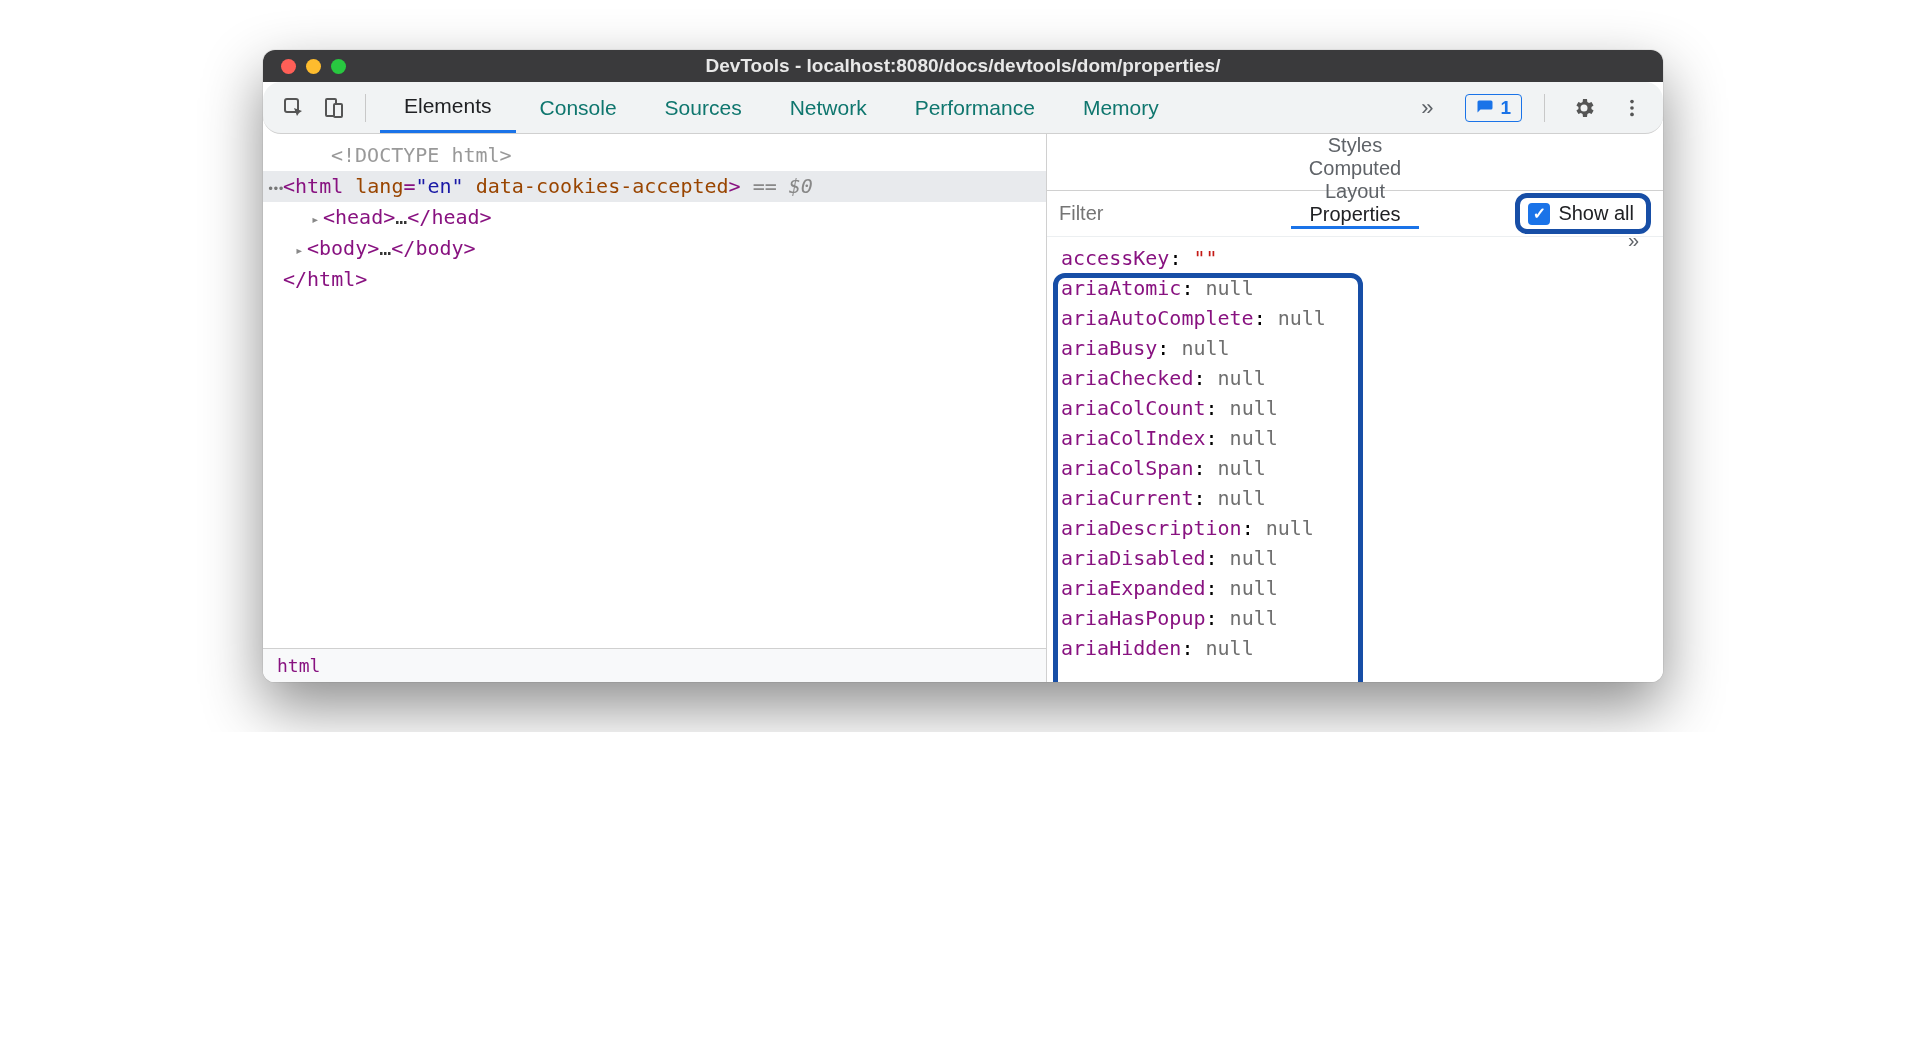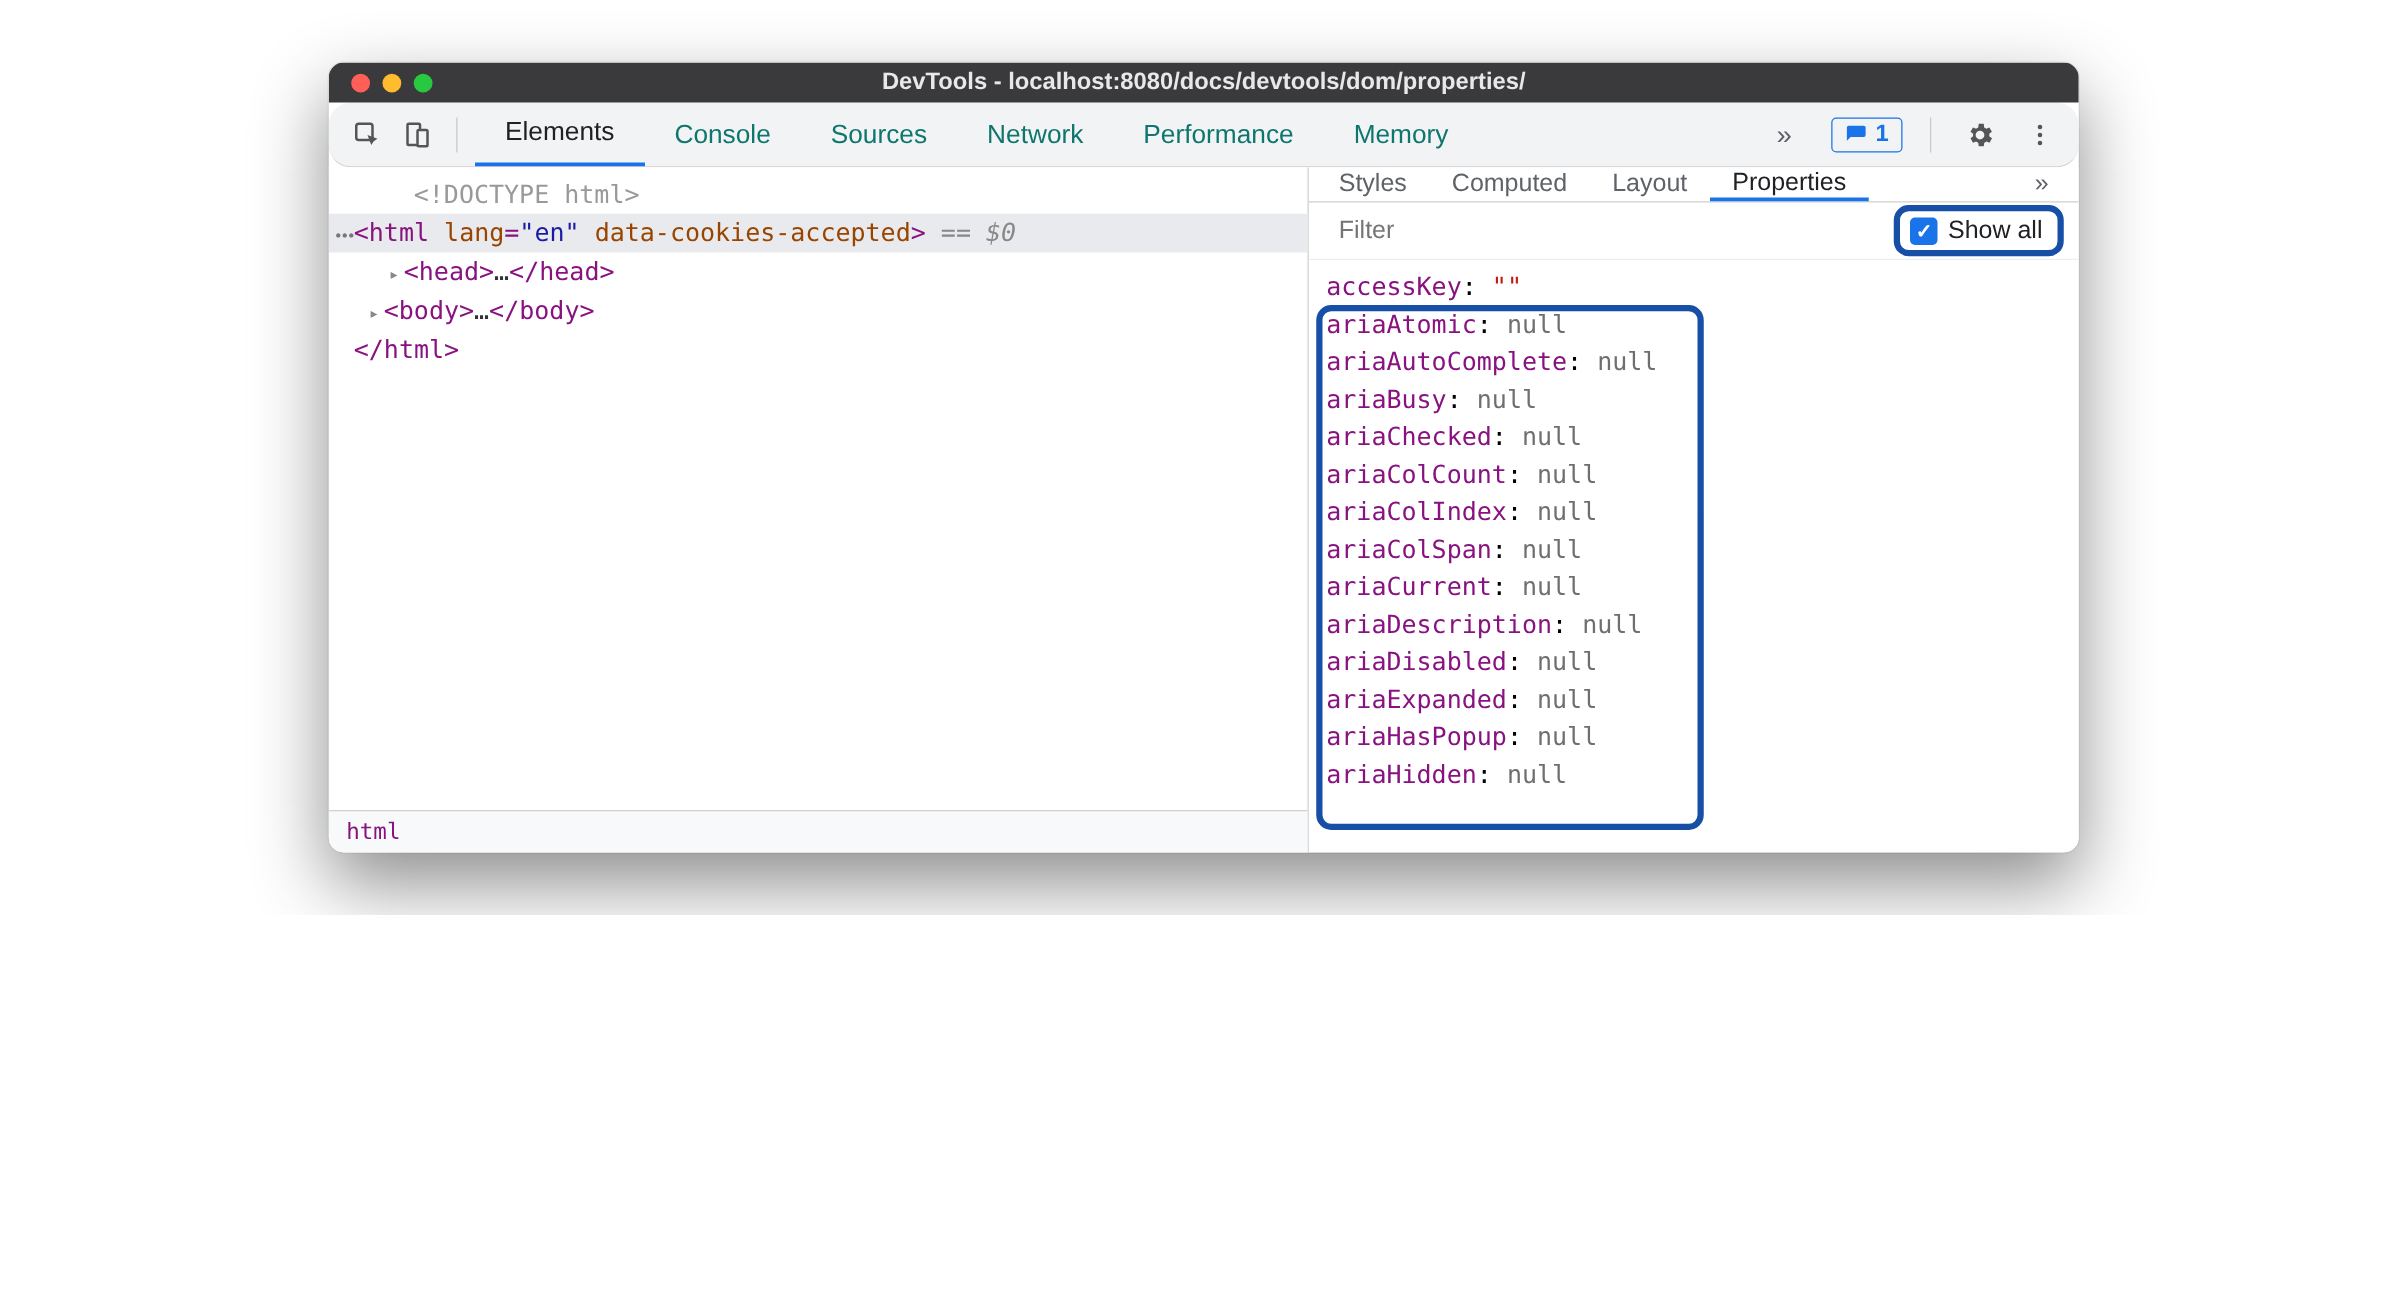--- a/index.html
+++ b/index.html
@@ -150,23 +150,24 @@
     font-size: 18px;
   }
   .props-panel {
     flex: 1;
     display: flex;
     flex-direction: column;
   }
   .props-tabs {
     display: flex;
     align-items: center;
-    height: 28px;
+    height: 57px;
     border-bottom: 1px solid #d0d0d0;
     padding: 0 6px;
+    flex-direction: column;
   }
   .ptab {
     padding: 0 18px;
     color: #5f6368;
     font-size: 20px;
     height: 100%;
     display: flex;
     align-items: center;
     cursor: pointer;
   }
@@ -183,21 +184,20 @@
     padding: 0 12px;
     gap: 10px;
   }
   .filter-input {
     flex: 1;
     border: none;
     outline: none;
     font-size: 20px;
     color: #5f6368;
     background: transparent;
-    margin-left: 12px;
   }
   .showall {
     display: flex;
     align-items: center;
     gap: 8px;
     border: 5px solid #174ea6;
     border-radius: 12px;
     padding: 4px 12px 4px 8px;
     font-size: 20px;
     color: #202124;

